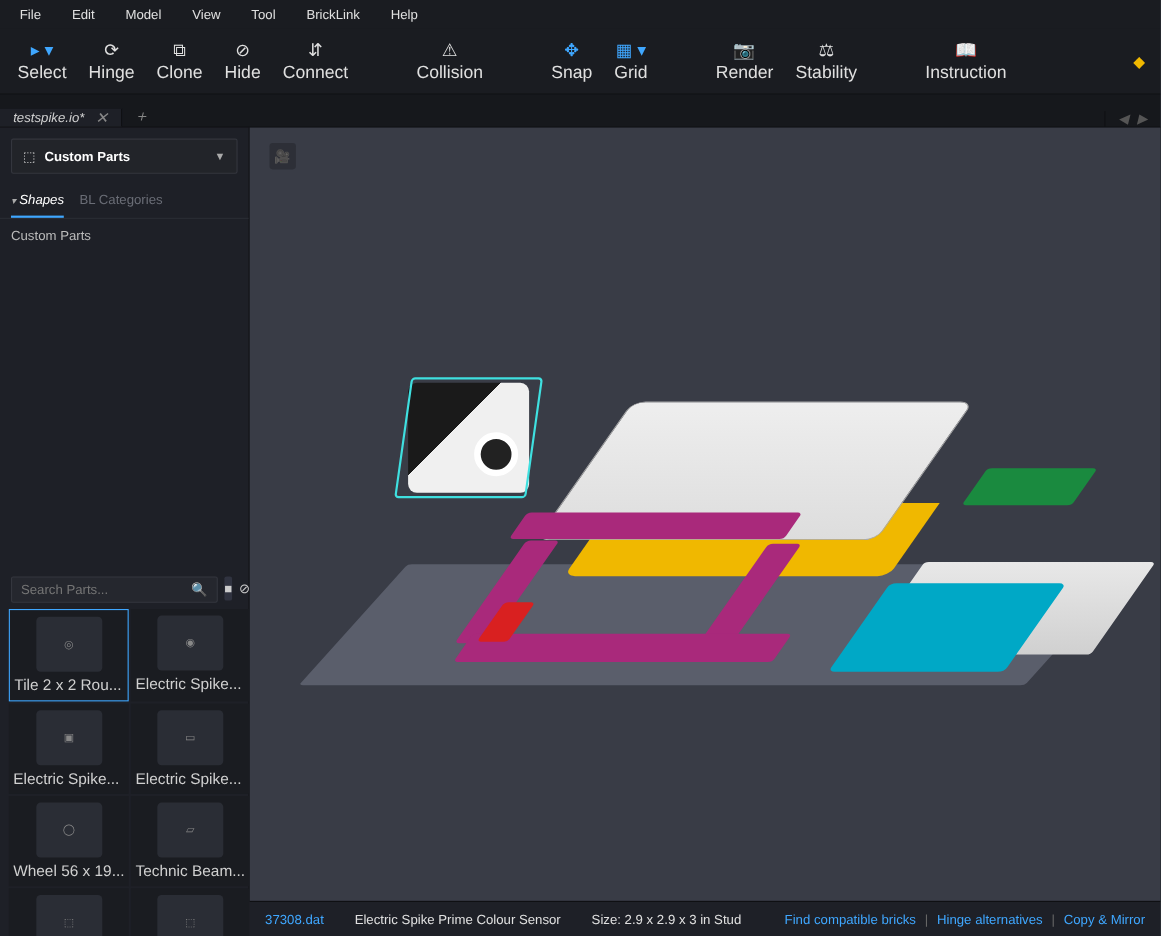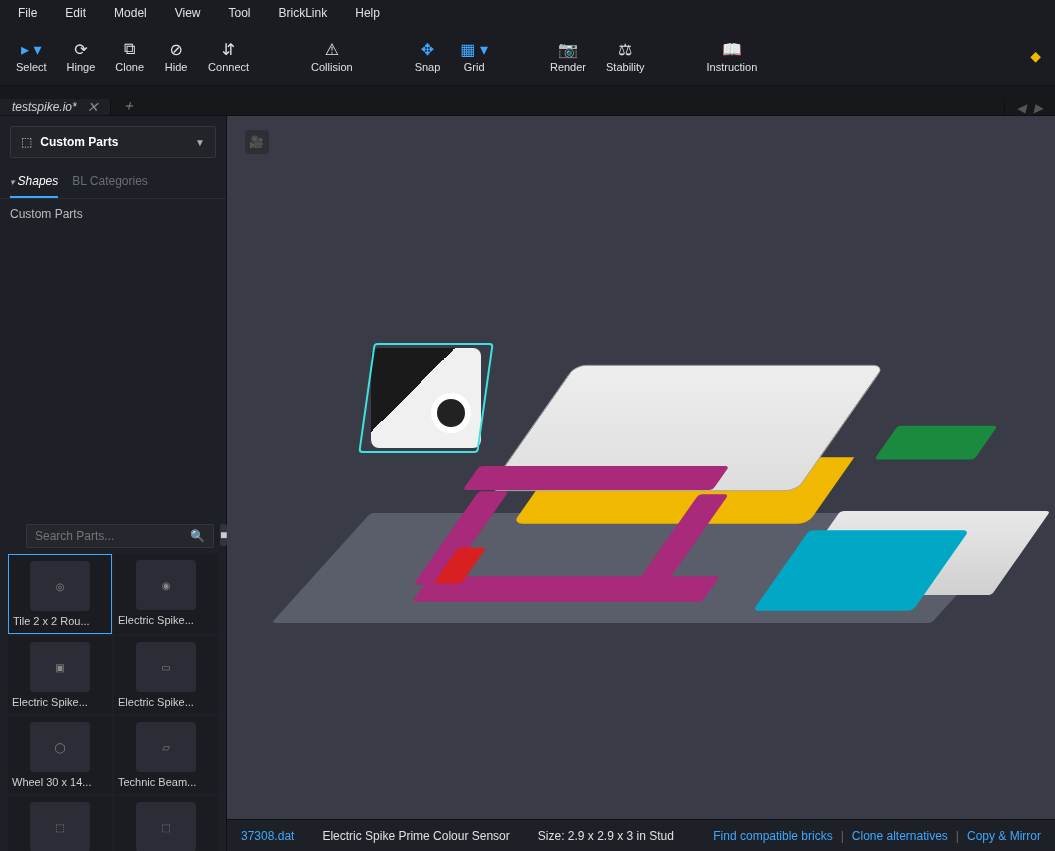--- a/index.html
+++ b/index.html
@@ -47,21 +47,21 @@
 }
 .tool-btn .ico {
   height: 22px;
   display: flex;
   align-items: center;
   justify-content: center;
   color: #e0e0e0;
   font-size: 16px;
 }
 .tool-btn .lbl {
-  font-size: 11px;
+  font-size: 16px;
   color: #e0e0e0;
   margin-top: 1px;
 }
 .tool-spacer { width: 42px; }
 .tool-right { margin-left: auto; padding-right: 8px; }
 
 .tabs {
   display: flex;
   background: #16181c;
   height: 30px;
@@ -118,21 +118,21 @@
 }
 .sidebar-tab.active { color:#fff; border-bottom:2px solid #3fa7ff;font-style:italic; }
 .sidebar-tab .caret { font-size:9px; margin-right:3px; color:#aaa; }
 
 .sidebar-section {
   padding:8px 10px; color:#bbb;
 }
 
 .search-row {
   display:flex; align-items:flex-start; gap:6px;
-  padding:6px 26px;
+  padding:6px 10px;
 }
 .search-box {
   flex:1; display:flex; align-items:center;
   background:#25272e; border:1px solid #34363e;
   border-radius:2px; padding:4px 8px;
 }
 .search-box input {
   flex:1; background:transparent; border:none; outline:none;
   color:#d0d0d0; font-size:12px;
 }
@@ -161,21 +161,21 @@
 .part-card:first-child { border:1px solid #3fa7ff; }
 .part-thumb {
   width:60px; height:50px;
   background:#2a2d35;
   border-radius:4px;
   display:flex; align-items:center; justify-content:center;
   color:#888; font-size:10px;
   margin-bottom:4px;
 }
 .part-label {
-  font-size:11px; color:#d0d0d0;
+  font-size:14px; color:#d0d0d0;
   white-space:nowrap; overflow:hidden; text-overflow:ellipsis;
   width:100%; text-align:left;
 }
 
 .canvas-wrap {
   flex:1; position:relative; background:#393c46;
   display:flex; flex-direction:column;
 }
 .canvas {
   flex:1; position:relative; overflow:hidden;
@@ -414,21 +414,21 @@
       <div class="part-card">
         <div class="part-thumb">▣</div>
         <div class="part-label">Electric Spike...</div>
       </div>
       <div class="part-card">
         <div class="part-thumb">▭</div>
         <div class="part-label">Electric Spike...</div>
       </div>
       <div class="part-card">
         <div class="part-thumb">◯</div>
-        <div class="part-label">Wheel 30 x 14...</div>
+        <div class="part-label">Wheel 56 x 19...</div>
       </div>
       <div class="part-card">
         <div class="part-thumb">▱</div>
         <div class="part-label">Technic Beam...</div>
       </div>
       <div class="part-card">
         <div class="part-thumb">⬚</div>
 
       </div>
       <div class="part-card">
@@ -462,19 +462,19 @@
       </div>
     </div>
 
     <div class="statusbar">
       <span class="file">37308.dat</span>
       <span class="desc">Electric Spike Prime Colour Sensor</span>
       <span class="desc">Size: 2.9 x 2.9 x 3 in Stud</span>
       <div class="links">
         <span class="link">Find compatible bricks</span>
         <span class="sep">|</span>
-        <span class="link">Clone alternatives</span>
+        <span class="link">Hinge alternatives</span>
         <span class="sep">|</span>
         <span class="link">Copy &amp; Mirror</span>
       </div>
     </div>
   </div>
 </div>
 
 </body></html>

